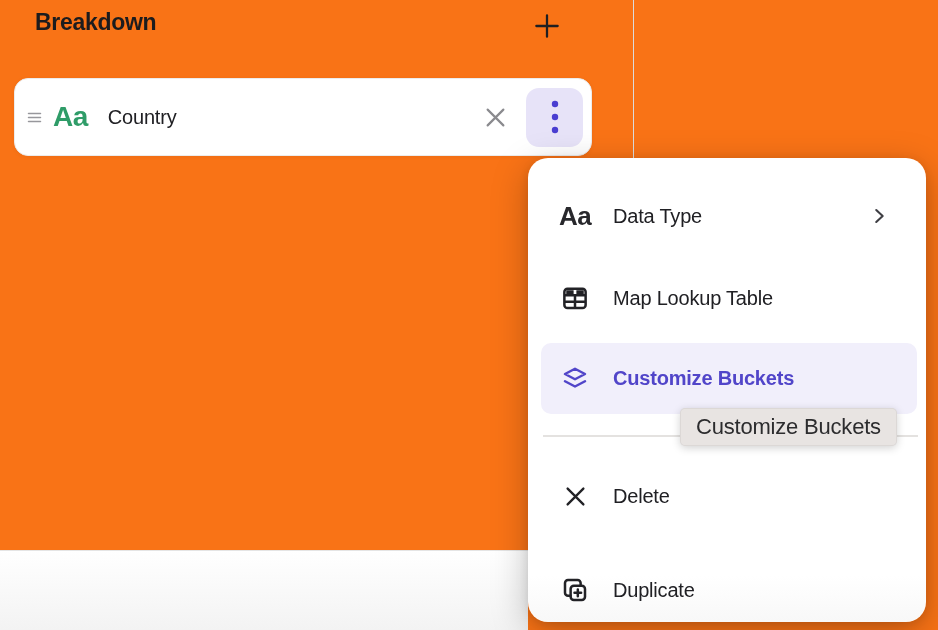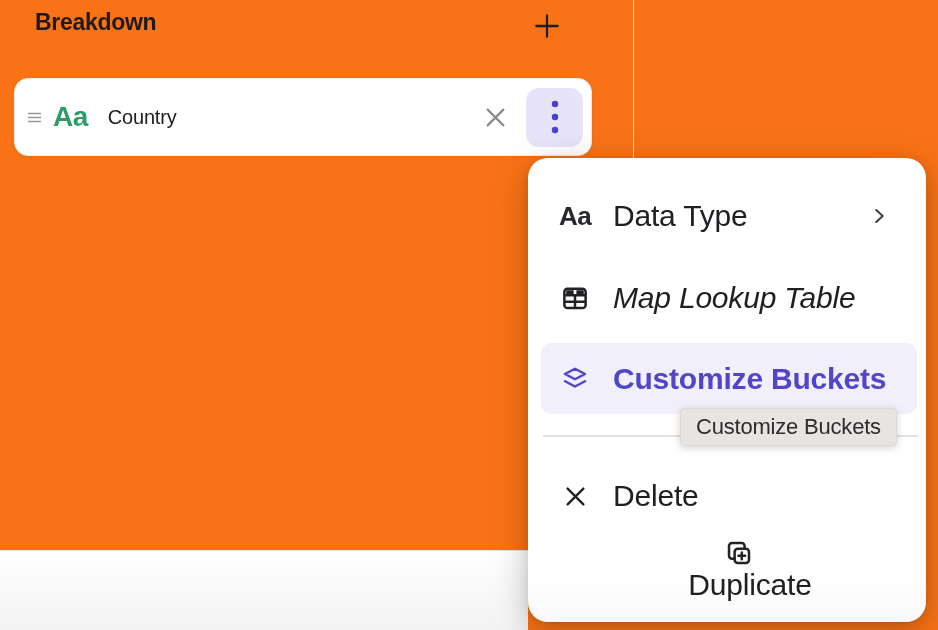--- a/index.html
+++ b/index.html
@@ -45,21 +45,21 @@
 
   
   .context-menu{position:absolute;left:528px;top:158px;width:398px;height:464px;
     background:linear-gradient(180deg,#ffffff 90%,#f8f8f8 100%);border-radius:20px;
     box-shadow:0 10px 36px rgba(0,0,0,0.25), 0 2px 10px rgba(0,0,0,0.10);z-index:10;}
   .menu-item{position:absolute;left:13px;width:376px;height:52px;display:flex;align-items:center;
     padding-left:19px;cursor:pointer;border-radius:10px;color:var(--ink);}
   .menu-item.highlighted{background:var(--menu-highlight);height:71px;color:var(--accent);}
   .mi-icon{width:30px;height:30px;display:flex;align-items:center;justify-content:center;flex:0 0 auto;}
   .mi-glyph{font-size:26px;font-weight:600;color:#28282c;letter-spacing:-0.5px;line-height:1;}
-  .mi-label{margin-left:23px;font-size:30px;font-weight:500;letter-spacing:-0.2px;}
+  .mi-label{margin-left:23px;font-size:20px;font-weight:500;letter-spacing:-0.2px;}
   .menu-item.highlighted .mi-label{font-weight:600;}
   .mi-chevron{margin-left:auto;margin-right:27px;display:flex;align-items:center;color:#3f3f44;}
   .menu-divider{position:absolute;left:15px;top:277px;width:375px;height:2px;background:#e4e2e0;}
 
   
   .tooltip{position:absolute;left:680px;top:408px;height:38px;background:var(--tooltip-bg);
     border:1px solid rgba(0,0,0,0.05);border-radius:5px;display:flex;align-items:center;
     padding:0 15px;box-shadow:0 2px 8px rgba(0,0,0,0.18);z-index:30;}
   .tooltip span{font-size:22px;color:#2c2c2e;letter-spacing:-0.2px;white-space:nowrap;}
 
@@ -113,21 +113,21 @@
         <span class="mi-glyph">Aa</span>
       </span>
       <span class="mi-label">Data Type</span>
       <span class="mi-chevron">
         <svg width="22" height="22" viewBox="0 0 24 24" fill="none" stroke="currentColor" stroke-width="2.3" stroke-linecap="round" stroke-linejoin="round">
           <path d="M9 5.5l7 6.5-7 6.5"></path>
         </svg>
       </span>
     </div>
 
-    <div class="menu-item" style="top:114px;font-style:italic;">
+    <div class="menu-item" style="top:114px;">
       <span class="mi-icon">
         <svg width="30" height="30" viewBox="0 0 24 24" fill="none" stroke="#222226" stroke-width="2" stroke-linejoin="round">
           <rect x="3.5" y="4.5" width="17" height="15.5" rx="2.5"></rect>
           <path d="M5 5.8h5.9v3H5z M13.1 5.8H19v3h-5.9z" fill="#222226" stroke="none"></path>
           <path d="M3.5 9.8h17M3.5 15h17M12 9.8V20"></path>
         </svg>
       </span>
       <span class="mi-label">Map Lookup Table</span>
     </div>
 
@@ -145,21 +145,21 @@
 
     <div class="menu-item" style="top:312px;align-items:center;">
       <span class="mi-icon">
         <svg width="27" height="27" viewBox="0 0 24 24" fill="none" stroke="#222226" stroke-width="2.1" stroke-linecap="round">
           <path d="M5 5l14 14M19 5L5 19"></path>
         </svg>
       </span>
       <span class="mi-label">Delete</span>
     </div>
 
-    <div class="menu-item" style="top:380px;flex-direction:column;">
+    <div class="menu-item" style="top:406px;">
       <span class="mi-icon">
         <svg width="30" height="30" viewBox="0 0 24 24" fill="none" stroke="#222226" stroke-width="2" stroke-linecap="round" stroke-linejoin="round">
           <rect x="8.5" y="8.5" width="11.5" height="11.5" rx="2.6"></rect>
           <path d="M16.5 8.5V6.4a2.4 2.4 0 0 0-2.4-2.4H6.4A2.4 2.4 0 0 0 4 6.4v7.7a2.4 2.4 0 0 0 2.4 2.4h2.1"></path>
           <path d="M14.25 11.6v5.3M11.6 14.25h5.3"></path>
         </svg>
       </span>
       <span class="mi-label">Duplicate</span>
     </div>
 

